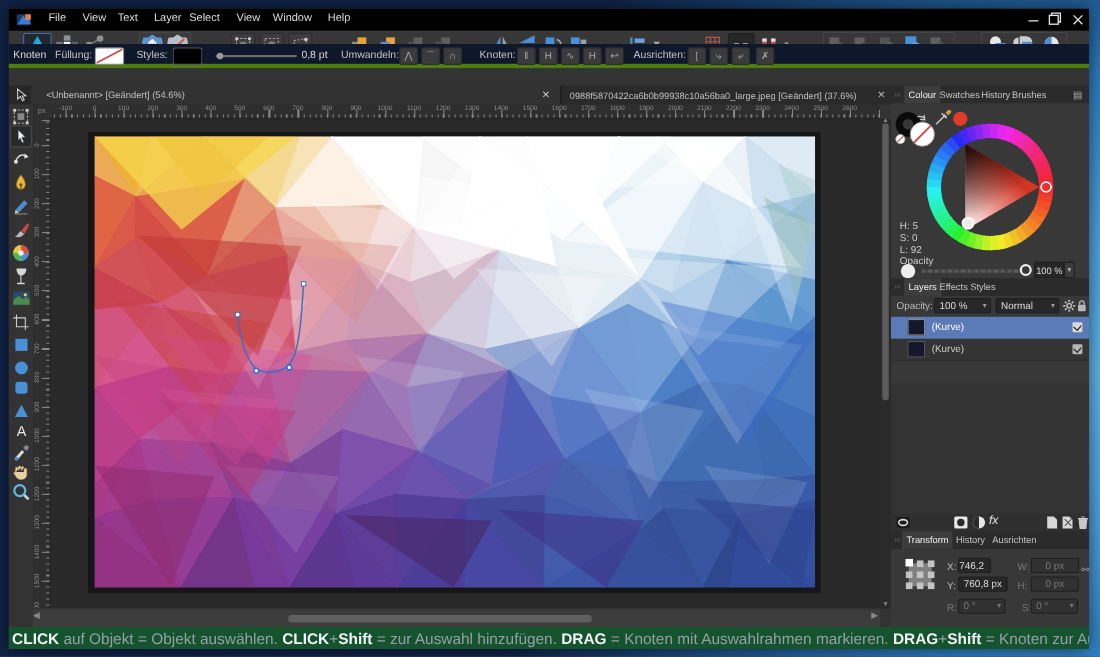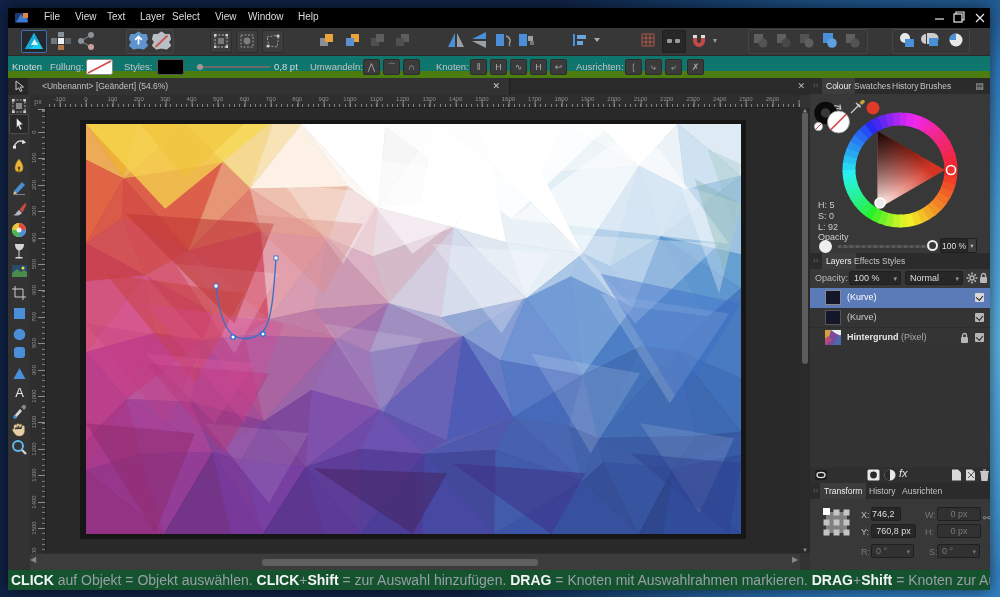--- a/index.html
+++ b/index.html
@@ -4,21 +4,21 @@
 html,body{width:1000px;height:597px;overflow:hidden;font-family:"Liberation Sans",sans-serif;-webkit-font-smoothing:antialiased}
 #desk{position:absolute;inset:0;background:
  radial-gradient(ellipse 640px 470px at 999px 340px, #5fb6ea 0%, #4aa0dc 30%, #2f7cc0 58%, #17406f 85%, #102347 100%),#102347}
 #win{position:absolute;left:8px;top:8px;width:982px;height:582px;background:#333;box-shadow:0 0 16px rgba(0,0,0,.65)}
 .abs{position:absolute}
 #menubar{position:absolute;left:0;top:0;width:100%;height:20px;background:#000000;color:#dcdcdc;font-size:10px}
 #menubar .mi{position:absolute;top:3px}
 #toolbar{position:absolute;left:0;top:20px;width:100%;height:28px;background:#373737;border-bottom:1px solid #2a2a2a}
 .tbtn{position:absolute;top:2px;height:23px;border-radius:2px}
 .tgroup{position:absolute;top:1px;height:25px;border:1px solid #454545;border-radius:2px}
-#ctx{position:absolute;left:0;top:48px;width:100%;height:22px;background:#0f766e;border-bottom:7px solid #4d7c0f;color:#c4c4c4;font-size:9.5px}
+#ctx{position:absolute;left:0;top:32px;width:100%;height:22px;background:#0f172a;border-bottom:4px solid #4d7c0f;color:#c4c4c4;font-size:9.5px}
 .cl{position:absolute;top:5px}
 .cbtn{position:absolute;top:3px;width:17px;height:16px;background:#3b3b3b;border:1px solid #2c2c2c;border-radius:2px;color:#a8a8a8;font-size:9px;text-align:center;line-height:15px}
 #tabbar{position:absolute;left:0;top:70px;width:100%;height:17px;background:#272727}
 .dtab{position:absolute;top:0;height:17px;font-size:8.5px;color:#c0c0c0}
 #hruler{position:absolute;left:38px;top:87px;width:754px;height:13px;background:#2e2e2e;border-bottom:1px solid #1e1e1e;overflow:hidden}
 #vruler{position:absolute;left:22px;top:100px;width:16px;height:445px;background:#2e2e2e;border-right:1px solid #1e1e1e;overflow:hidden}
 #rcorner{position:absolute;left:22px;top:87px;width:16px;height:13px;background:#2e2e2e;color:#888;font-size:7px;line-height:14px;text-align:center}
 .rnum{position:absolute;font-size:6px;color:#8f8f8f;width:14px;text-align:center}
 #tools{position:absolute;left:0;top:87px;width:22px;height:475px;background:#333}
 .tool{position:absolute;left:1px;width:20px;height:20px}
@@ -238,20 +238,21 @@
 </div>
 <div id="tabbar">
   <svg class="abs" style="left:6px;top:2px" width="12" height="13" viewBox="0 0 12 13">
         <path d="M2 1 L2 10 L4.5 7.8 L6.5 11.5 L8 10.7 L6.2 7.2 L9.5 7 Z" fill="none" stroke="#ccc" stroke-width="1"></path>
       </svg>
   <div class="dtab" style="left:20px;width:482px;background:#323232;border-right:1px solid #1d1d1d">
     <span class="abs" style="left:14px;top:3px">&lt;Unbenannt&gt; [Geändert] (54.6%)</span>
     <span class="abs" style="right:9px;top:3px;color:#ccc;font-size:9px">✕</span>
   </div>
   <div class="dtab" style="left:503px;width:301px;background:#2a2a2a;border-right:1px solid #1d1d1d">
+    <span class="abs" style="left:7px;top:4px;font-size:8.4px">0988f5870422ca6b0b99938c10a56ba0_large.jpeg [Geändert] (37.6%)</span>
     <span class="abs" style="right:6px;top:3px;color:#bbb;font-size:9px">✕</span>
   </div>
 
 </div>
 <div id="rcorner">px</div>
 <div id="hruler">
   <div class="abs" style="left:0;top:9px;width:100%;height:4px;background:repeating-linear-gradient(to right,#818181 0 1px,transparent 1px 5.28px);background-position-x:3px"></div>
   <div class="abs" style="left:0;top:5px;width:100%;height:8px;background:repeating-linear-gradient(to right,#8a8a8a 0 1px,transparent 1px 26.4px);background-position-x:13.6px"></div>
   <span class="rnum" style="left:6.6px;top:1px">-100</span>
       <span class="rnum" style="left:33.0px;top:1px">0</span>
@@ -779,35 +780,20 @@
   <div class="abs" style="left:0;top:210px;width:100%;height:20px;background:#5a7ab8">
     <div class="abs" style="left:15px;top:2px;width:16px;height:15px;background:#14172a;border:1px solid #888"></div>
     <span class="abs" style="left:37px;top:4px;font-size:9px;color:#fff">(Kurve)</span>
     <div class="ck" style="left:165px;top:5px"></div>
   </div>
   <div class="abs" style="left:0;top:230px;width:100%;height:20px;background:#343434;border-bottom:1px solid #2d2d2d">
     <div class="abs" style="left:15px;top:2px;width:16px;height:15px;background:#14172a;border:1px solid #555"></div>
     <span class="abs" style="left:37px;top:4px;font-size:9px;color:#ccc">(Kurve)</span>
     <div class="ck" style="left:165px;top:5px;background:#b5b5b5"></div>
   </div>
-  <div class="abs" style="left:0;top:250px;width:100%;height:20px;background:#343434">
-    <svg class="abs" style="left:15px;top:2px" width="16" height="15">
-          <rect width="16" height="15" fill="#7a4a9a"></rect>
-          <path d="M0 0 h6 l-2 7 L0 9 Z" fill="#d8a03a"></path>
-          <path d="M3 6 l4 4 L0 15 L0 9 Z" fill="#b84a78"></path>
-          <path d="M6 0 h10 v6 l-6 -3 Z" fill="#e8eef4"></path>
-          <path d="M16 5 v10 h-8 l4 -8 Z" fill="#4a6ab0"></path>
-        </svg>
-    <span class="abs" style="left:37px;top:4px;font-size:9px;color:#e8e8e8;font-weight:bold">Hintergrund <span style="font-weight:normal;color:#aaa">(Pixel)</span></span>
-    <svg class="abs" style="left:150px;top:4px" width="9" height="12" viewBox="0 0 9 12">
-          <rect x="1" y="5" width="7" height="6" rx="1" fill="#b8b8b8"></rect>
-          <path d="M2.5 5 V3.5 a2 2 0 0 1 4 0 V5" fill="none" stroke="#b8b8b8" stroke-width="1.3"></path>
-        </svg>
-    <div class="ck" style="left:165px;top:5px;background:#b5b5b5"></div>
-  </div>
   <div class="abs" style="left:0;top:270px;width:100%;height:119px;background:#333"></div>
   <div class="abs" style="left:0;top:389px;width:100%;height:16px;background:#2f2f2f">
     <svg class="abs" style="left:4px;top:2px" width="14" height="12" viewBox="0 0 14 12">
           <rect x="1" y="1" width="12" height="10" rx="2" fill="#1c1c1c"></rect>
           <ellipse cx="7" cy="6" rx="4" ry="2.6" fill="none" stroke="#ddd" stroke-width="1.4"></ellipse>
         </svg>
     <svg class="abs" style="left:57px;top:2px" width="13" height="12">
           <rect x="0.5" y="0.5" width="12" height="11" rx="1.5" fill="#e8e8e8"></rect>
           <circle cx="6.5" cy="6" r="3.4" fill="#2a2a2a"></circle>
         </svg>

